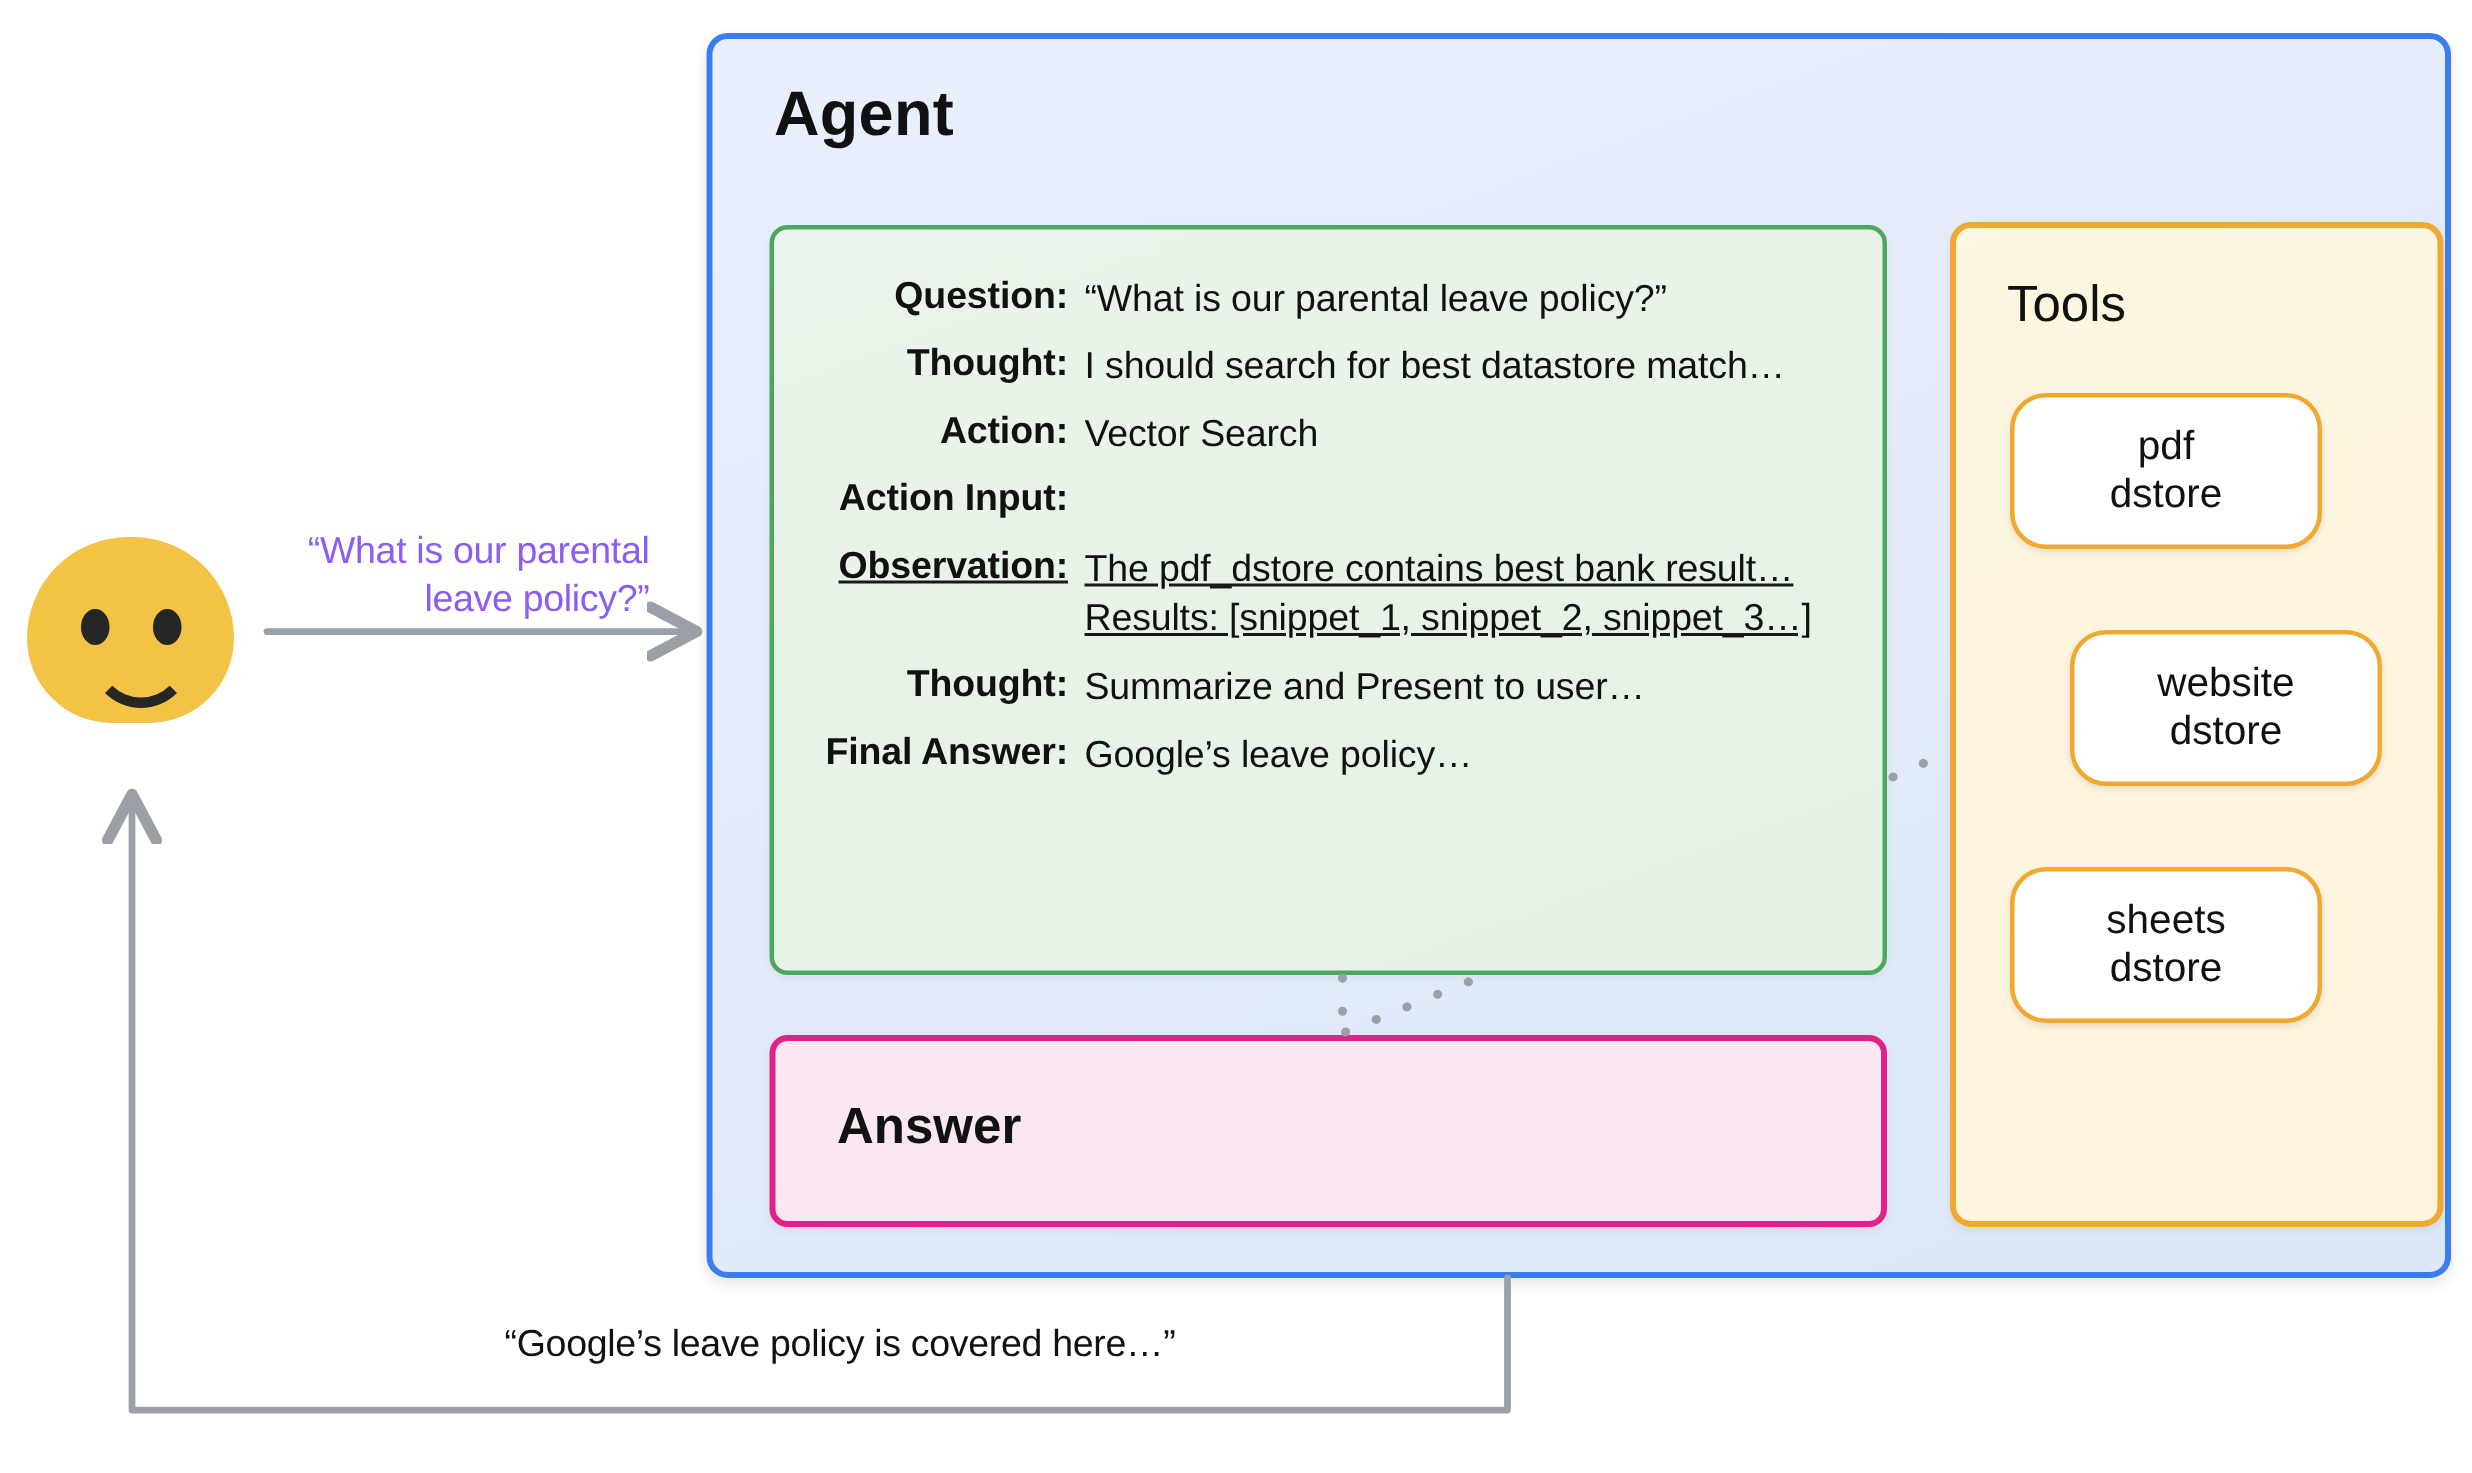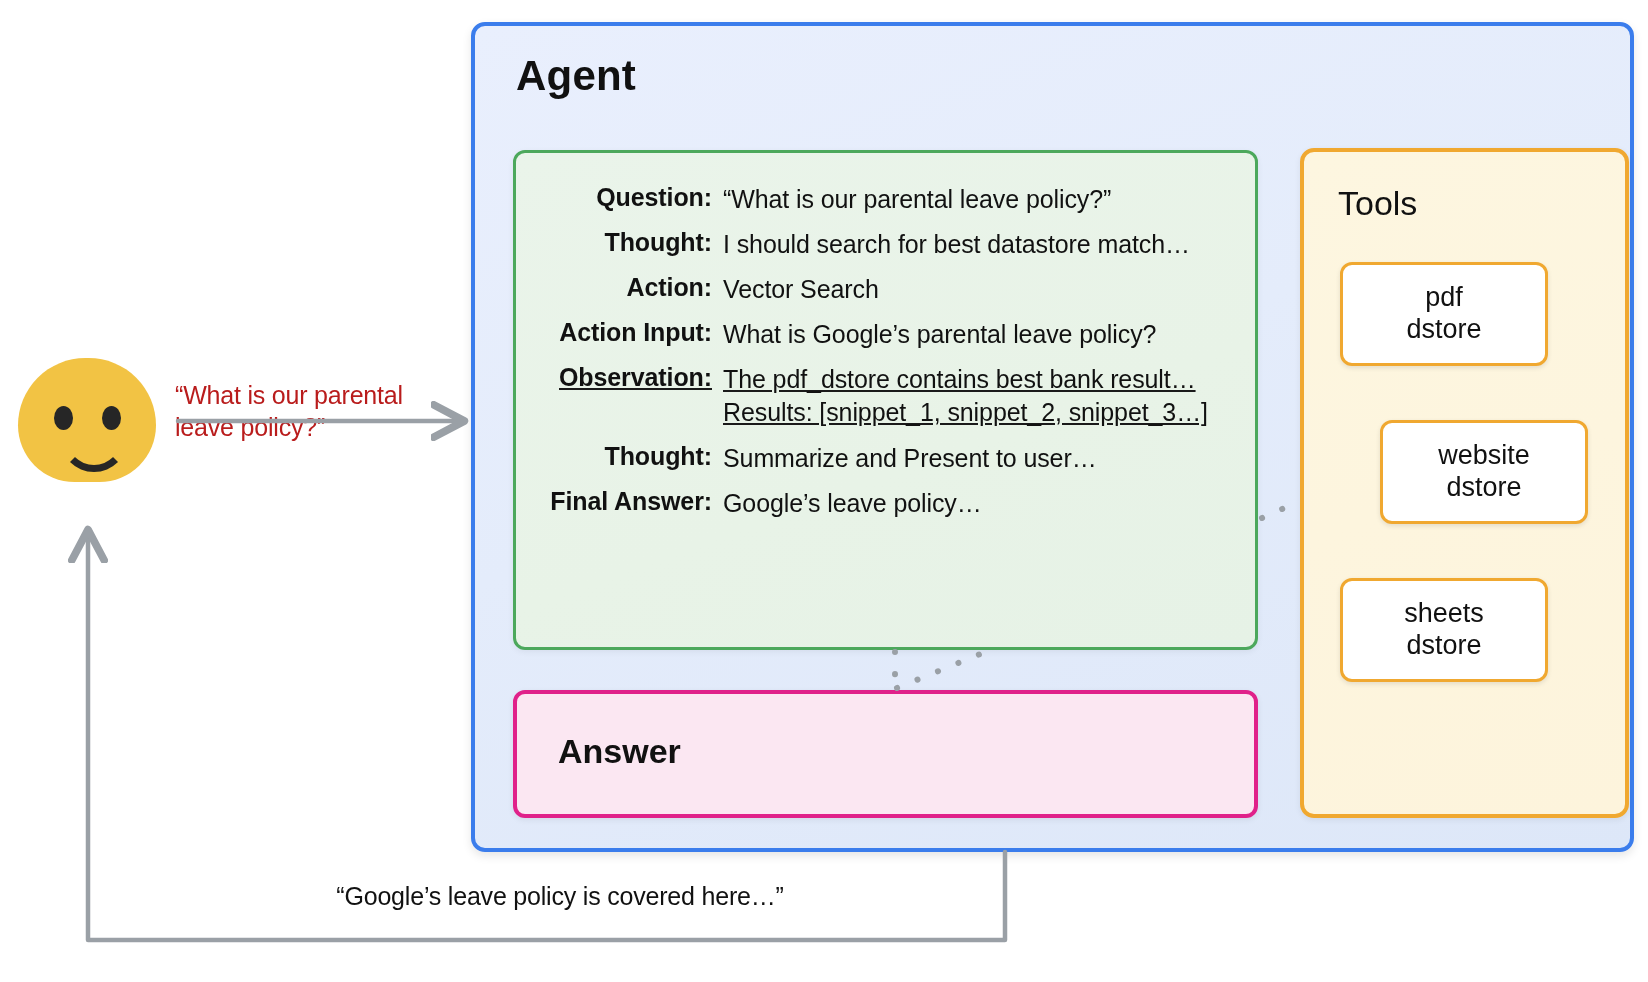--- a/index.html
+++ b/index.html
@@ -46,21 +46,21 @@
     background:linear-gradient(160deg,#fdf6e0 0%,#fdf4dc 100%);
     box-shadow:0 2px 6px rgba(0,0,0,.07);
   }
   #tools-title{
     position:absolute;left:34px;top:32px;
     font-size:34px;font-weight:500;color:#111;
   }
   .tool-card{
     position:absolute;left:36px;width:208px;height:104px;
     box-sizing:border-box;
-    border:3px solid #F0A830;border-radius:12px;background:#ffffff;
+    border:3px solid #F0A830;border-radius:24px;background:#ffffff;
     display:flex;align-items:center;justify-content:center;
     box-shadow:0 2px 5px rgba(0,0,0,.10);
   }
   .tool-card .tl{
     font-size:27px;line-height:1.18;text-align:center;color:#111;white-space:pre-line;
   }
 
   
   #trace{position:absolute;left:0;top:0;width:745px;height:500px;}
   .row{position:absolute;display:flex;align-items:flex-start;margin-left:20px;}
@@ -85,22 +85,22 @@
   #avatar .eye.r{left:84px;}
   #avatar .smile{
     position:absolute;left:42px;top:72px;width:54px;height:28px;
     border:7px solid #262626;border-top-color:transparent;
     border-left-color:transparent;border-right-color:transparent;
     border-radius:0 0 40px 40px;
   }
 
   
   #q-label{
-    position:absolute;left:175px;top:352px;width:258px;text-align:left;
-    font-size:25px;line-height:1.26;color:#b91c1c;white-space:pre-line;letter-spacing:-.2px;margin-top:28px;
+    position:absolute;left:175px;top:352px;width:258px;text-align:right;
+    font-size:25px;line-height:1.26;color:#8b5cf6;white-space:pre-line;letter-spacing:-.2px;
   }
   #a-label{
     position:absolute;left:300px;top:862px;width:520px;text-align:center;
     font-size:25px;color:#111;letter-spacing:-.2px;margin-top:20px;
   }
 
   svg.ov{position:absolute;left:0;top:0;width:1648px;height:982px;overflow:visible;pointer-events:none;}
 </style>
 </head>
 <body>
@@ -119,21 +119,20 @@
       <div class="row" style="left:0;top:75px;">
         <div class="lbl">Thought:</div>
         <div class="val">I should search for best datastore match…</div>
       </div>
       <div class="row" style="left:0;top:120px;">
         <div class="lbl">Action:</div>
         <div class="val">Vector Search</div>
       </div>
       <div class="row" style="left:0;top:165px;">
         <div class="lbl">Action Input:</div>
-        <div class="val">What is Google’s parental leave policy?</div>
       </div>
       <div class="row" style="left:0;top:210px;text-decoration:underline;">
         <div class="lbl">Observation:</div>
         <div class="val">The pdf_dstore contains best bank result…
 Results: [snippet_1, snippet_2, snippet_3…]</div>
       </div>
       <div class="row" style="left:0;top:289px;">
         <div class="lbl">Thought:</div>
         <div class="val">Summarize and Present to user…</div>
       </div>

